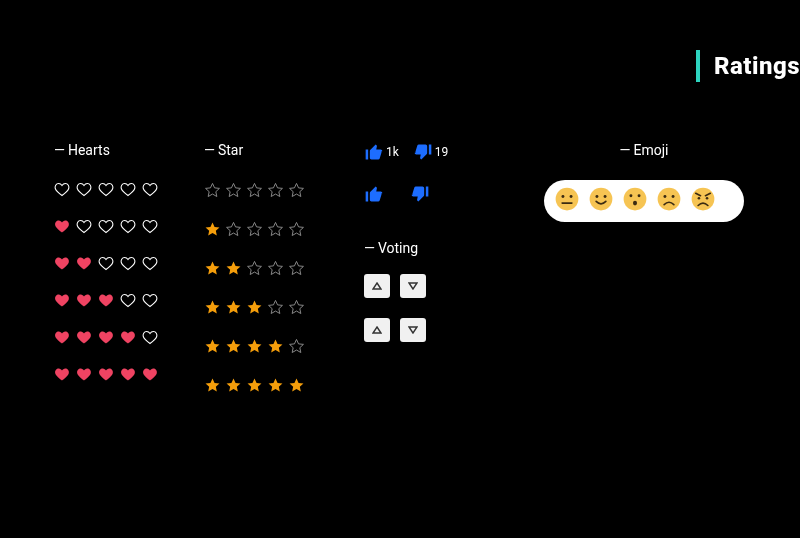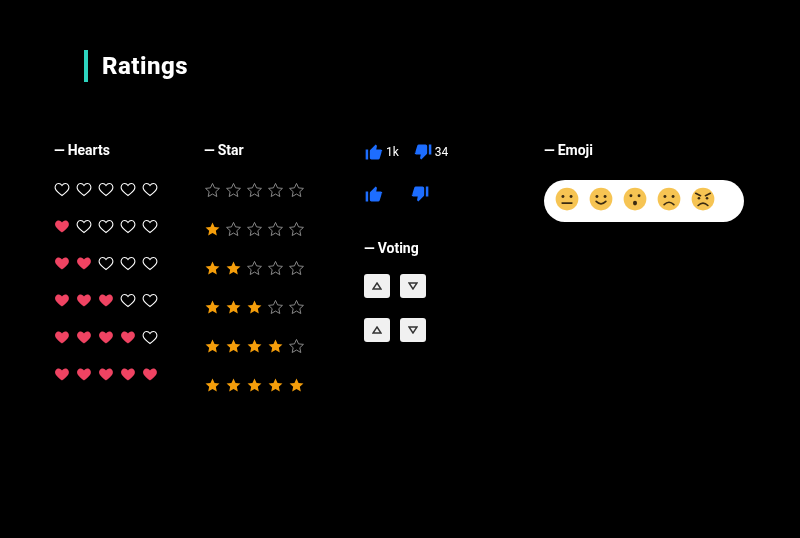--- a/index.html
+++ b/index.html
@@ -8,20 +8,21 @@
     color: #fff;
     font-family: -apple-system, BlinkMacSystemFont, "Segoe UI", Roboto, sans-serif;
     width: 800px;
     height: 538px;
     overflow: hidden;
   }
   .header {
     display: flex;
     align-items: center;
     padding: 50px 0 0 84px;
+    justify-content: flex-end;
   }
   .header-accent {
     width: 4px;
     height: 32px;
     background: #2dd4bf;
     margin-right: 14px;
   }
   .header-title {
     font-size: 24px;
     font-weight: 800;
@@ -32,24 +33,24 @@
     padding: 60px 0 0 54px;
     gap: 0;
   }
   .col {
     display: flex;
     flex-direction: column;
   }
   .col-hearts { width: 150px; }
   .col-stars  { width: 160px; }
   .col-thumb  { width: 180px; }
-  .col-emoji  { width: 200px; }
+  .col-emoji  { width: 200px; text-align: center; }
   .section-label {
     font-size: 14px;
-    font-weight: 700;
+    font-weight: 400;
     color: #fff;
     margin-bottom: 24px;
   }
   .section-label .dash { letter-spacing: -1px; margin-right: 4px; }
   .row { display: flex; align-items: center; gap: 6px; margin-bottom: 22px; }
   .row.tight { gap: 4px; }
   svg.icon { display: block; }
   .heart-empty { stroke: #fff; fill: none; }
   .heart-full  { stroke: none; fill: #ef4362; }
   .star-empty  { stroke: #888; fill: none; }
@@ -314,21 +315,21 @@
         <svg class="icon" width="20" height="20" viewBox="0 0 24 24">
             <path class="thumb-up" d="M2 21h3V9H2v12zM22 11c0-1.1-.9-2-2-2h-5.3l.8-3.8V5c0-.4-.2-.8-.4-1.1L14 3l-6.6 6.6C7.2 9.8 7 10.4 7 11v8c0 1.1.9 2 2 2h8c.8 0 1.5-.5 1.8-1.2l2.1-7c.1-.2.1-.5.1-.8v-1z"></path>
           </svg>
       </span>
       <span class="thumb-count">1k</span>
       <span>
         <svg class="icon" width="20" height="20" viewBox="0 0 24 24">
             <path class="thumb-down" d="M22 3h-3v12h3V3zM2 13c0 1.1.9 2 2 2h5.3l-.8 3.8V19c0 .4.2.8.4 1.1L10 21l6.6-6.6c.2-.2.4-.8.4-1.4V5c0-1.1-.9-2-2-2H7c-.8 0-1.5.5-1.8 1.2l-2.1 7c-.1.2-.1.5-.1.8v1z"></path>
           </svg>
       </span>
-      <span class="thumb-count">34</span>
+      <span class="thumb-count">19</span>
     </div>
 
     <div class="thumb-row2">
       <span>
         <svg class="icon" width="20" height="20" viewBox="0 0 24 24">
             <path class="thumb-up" d="M2 21h3V9H2v12zM22 11c0-1.1-.9-2-2-2h-5.3l.8-3.8V5c0-.4-.2-.8-.4-1.1L14 3l-6.6 6.6C7.2 9.8 7 10.4 7 11v8c0 1.1.9 2 2 2h8c.8 0 1.5-.5 1.8-1.2l2.1-7c.1-.2.1-.5.1-.8v-1z"></path>
           </svg>
       </span>
       <span>
         <svg class="icon" width="20" height="20" viewBox="0 0 24 24">

